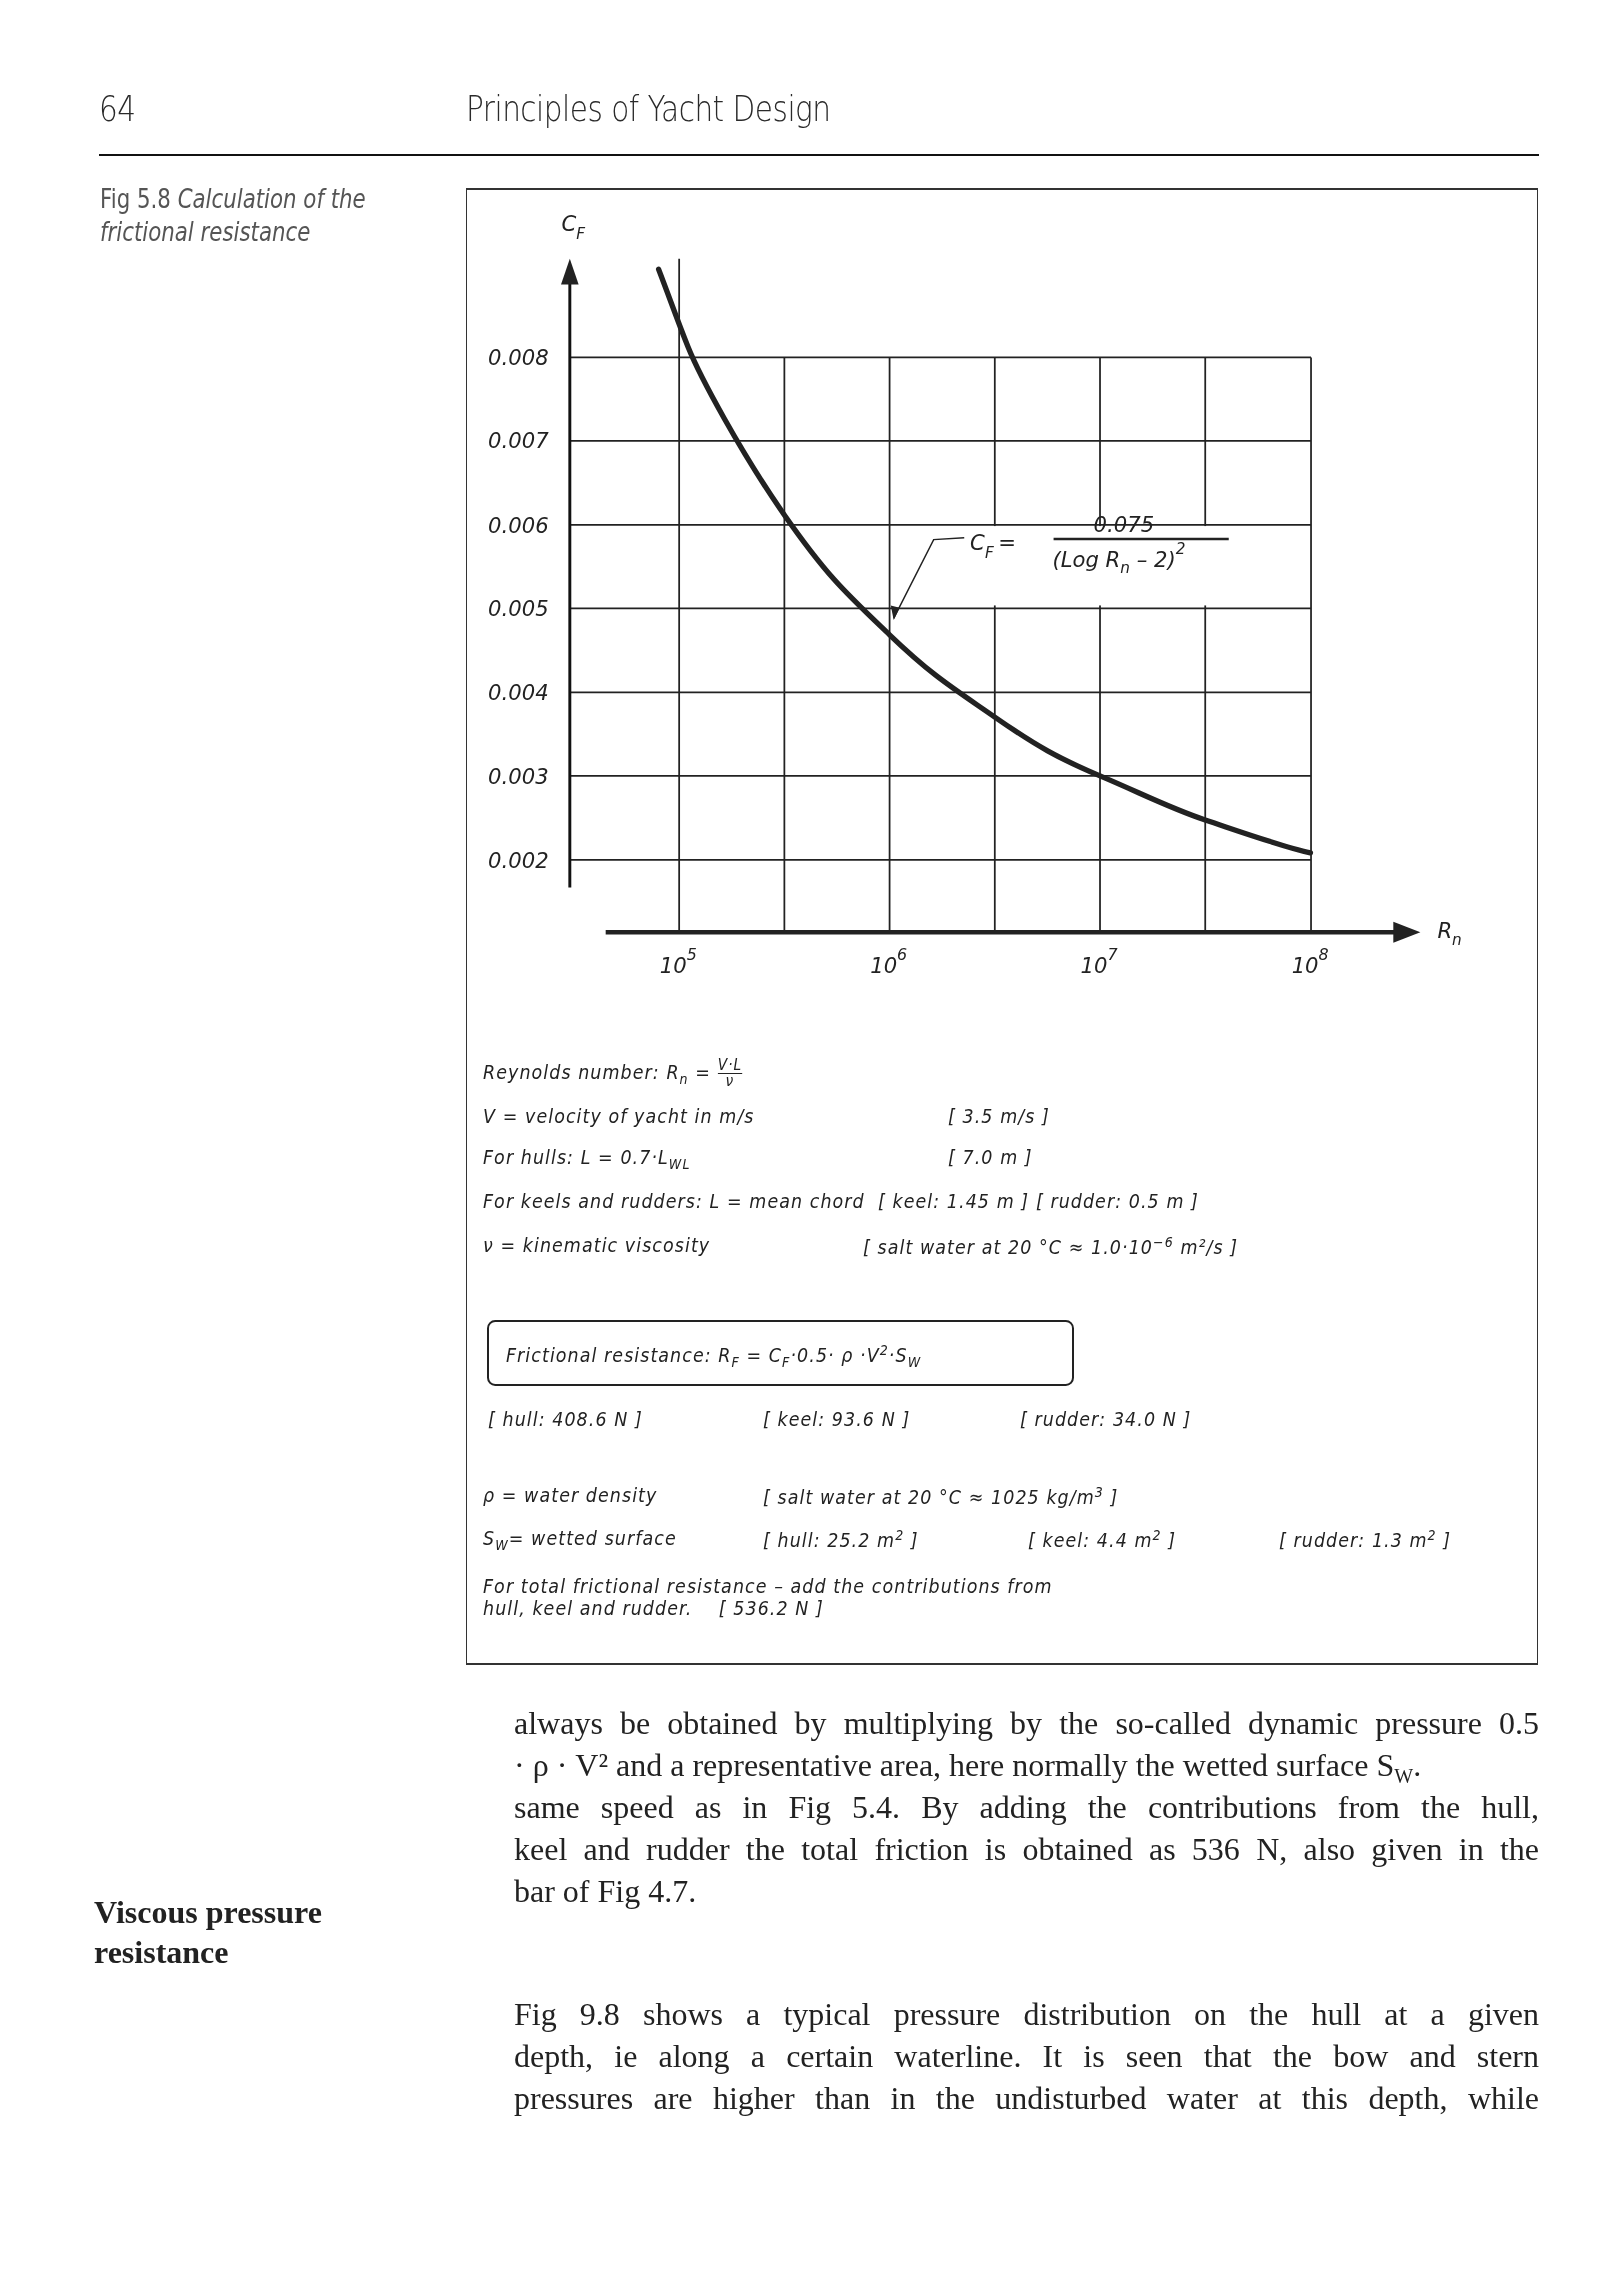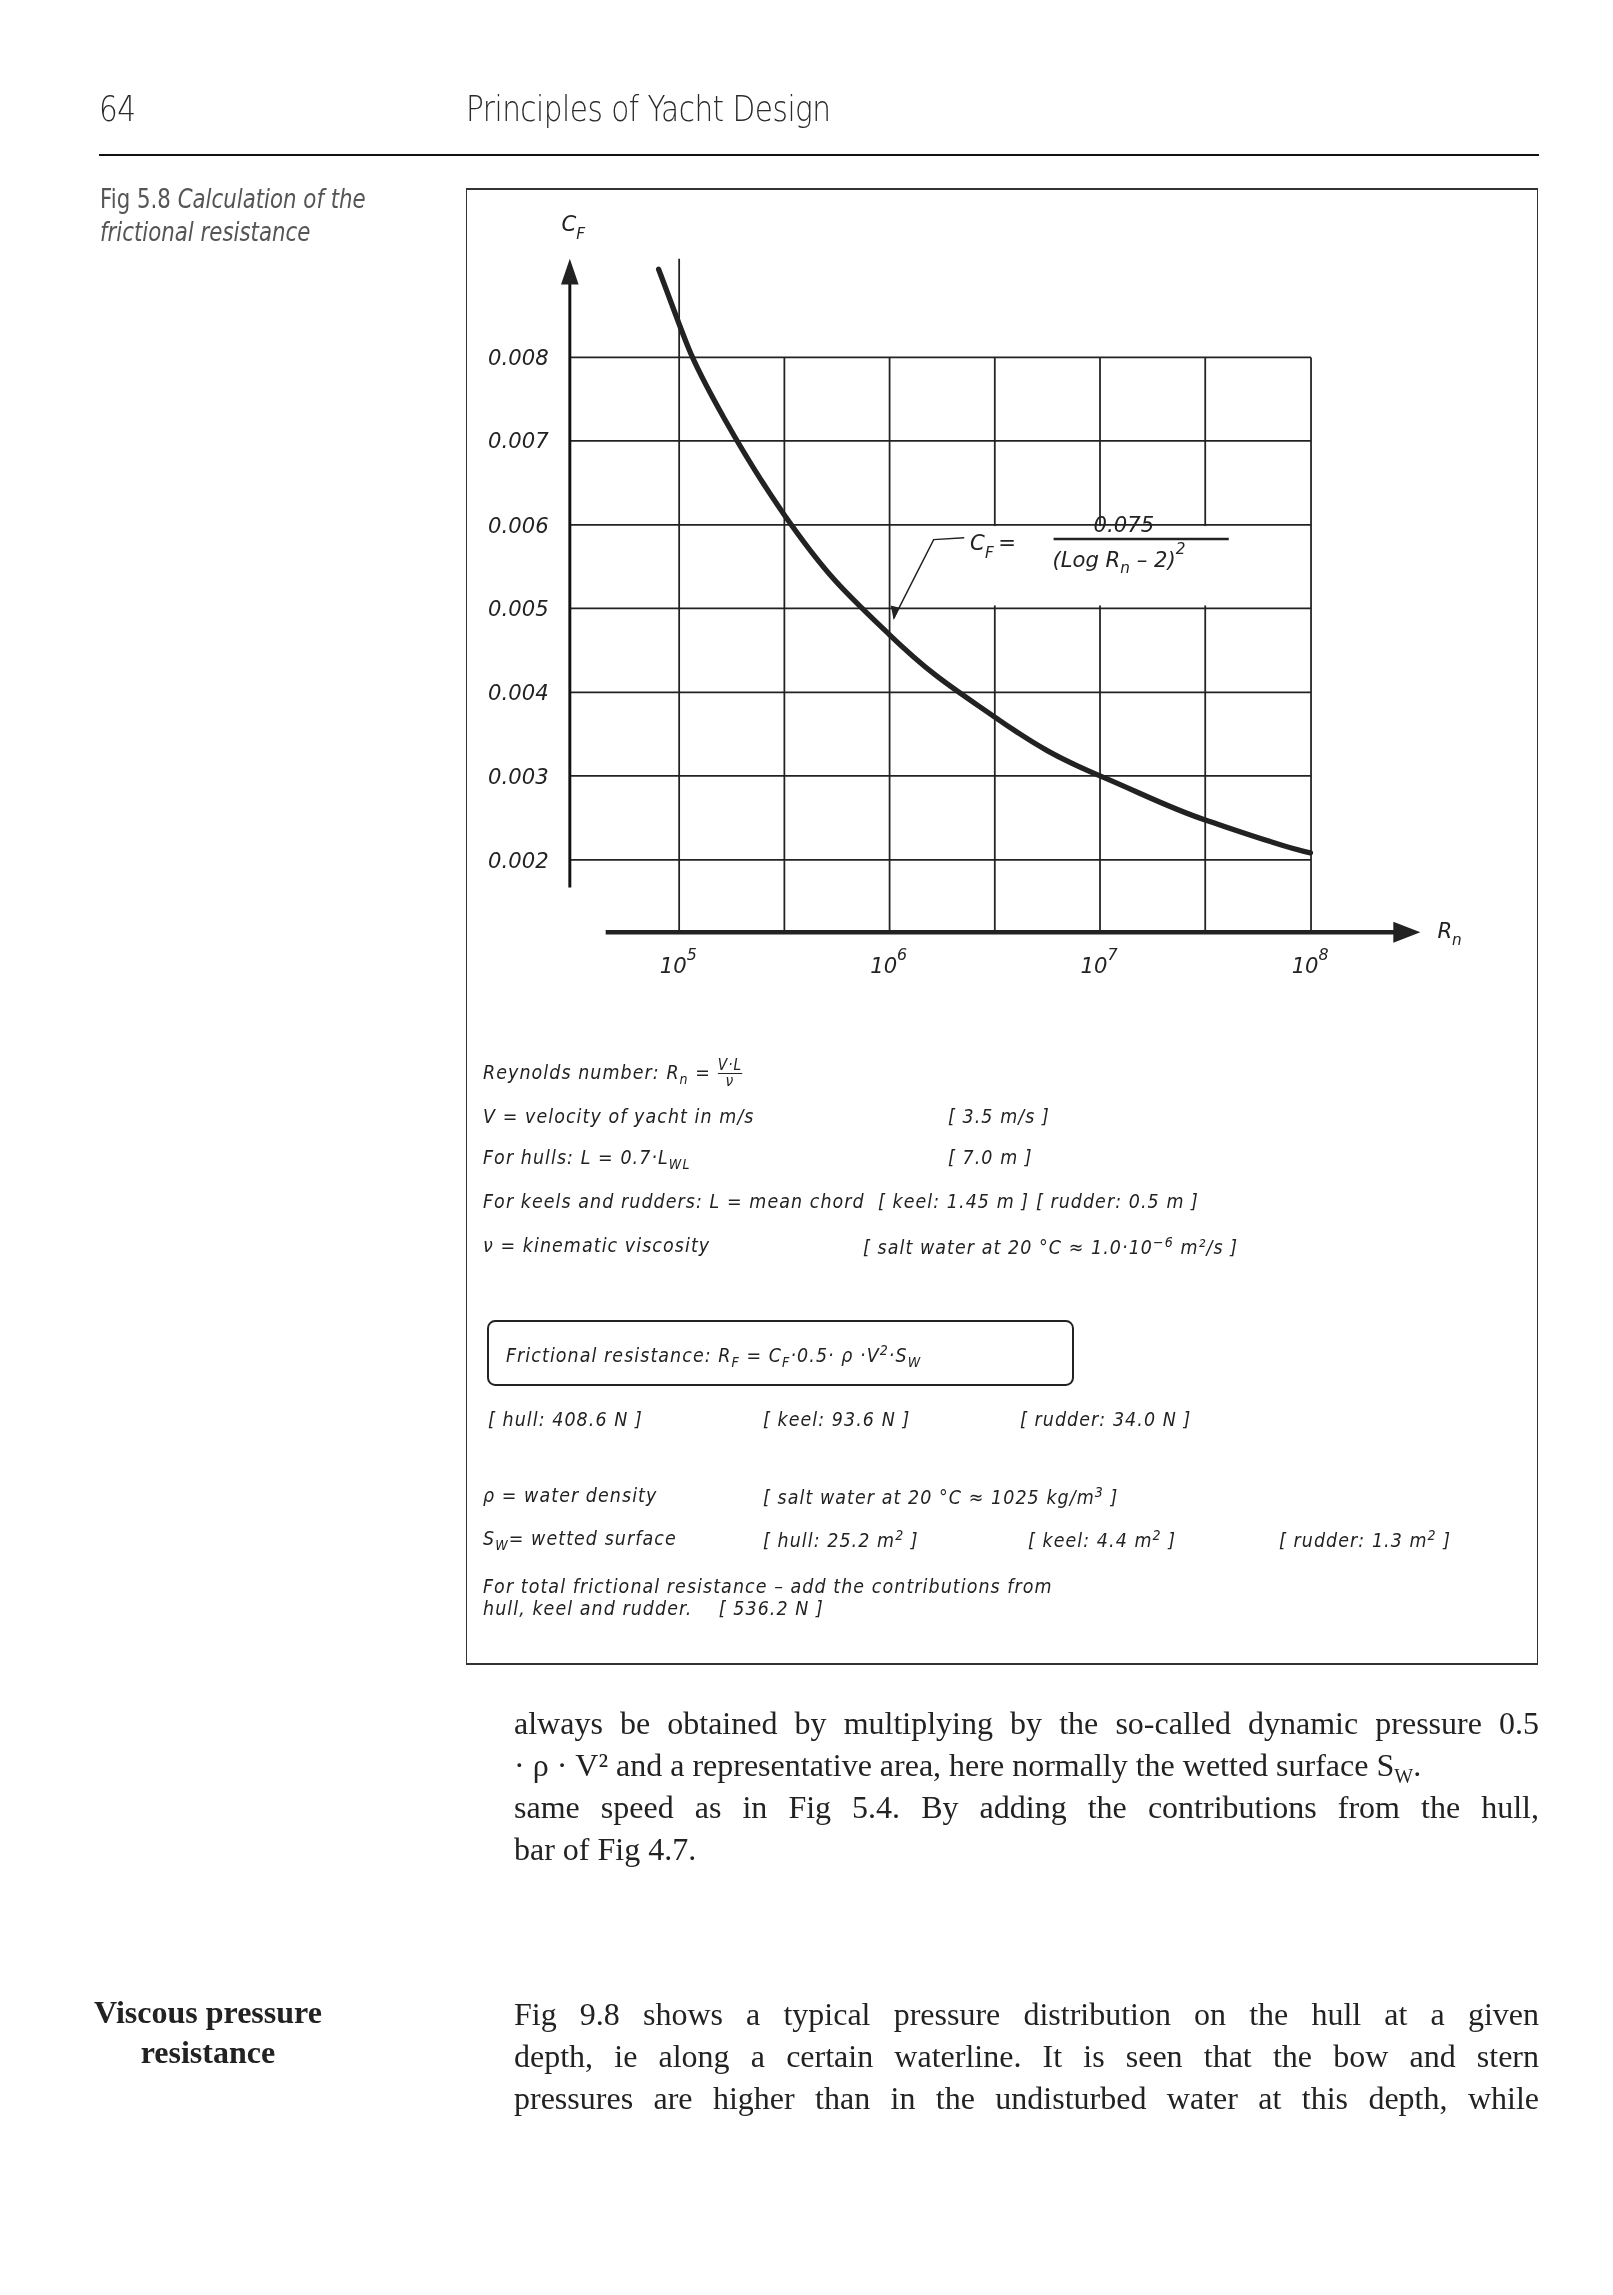--- a/index.html
+++ b/index.html
@@ -127,24 +127,25 @@
 <div class="abs mono-it" style="left:1028px; top:1527px;"><span>[ keel: 4.4 m</span><sup>2</sup><span> ]</span></div>
 <div class="abs mono-it" style="left:1279px; top:1527px;"><span>[ rudder: 1.3 m</span><sup>2</sup><span> ]</span></div>
 
 <div class="abs mono-it" style="left:483px; top:1575px;">For total frictional resistance – add the contributions from</div>
 <div class="abs mono-it" style="left:483px; top:1597px;"><span>hull, keel and rudder.</span>&nbsp;&nbsp;&nbsp;&nbsp;<span>[ 536.2 N ]</span></div>
 
 <div class="abs body-text" style="left:466px; top:1702px; width:1073px;">
   <span class="justline">always be obtained by multiplying by the so-called dynamic pressure 0.5</span>
   <span class="justline last"><span>· ρ · V² and a representative area, here normally the wetted surface S</span><sub style="font-size:20px;">W</sub><span>.</span></span>
   <span class="justline">same speed as in Fig 5.4. By adding the contributions from the hull,</span>
+  <span class="justline">keel and rudder the total friction is obtained as 536 N, also given in the</span>
   <span class="justline last">bar of Fig 4.7.</span>
 </div>
 
-<div class="abs side-head" style="left:94px; top:1992px;text-align:center;">
+<div class="abs side-head" style="left:94px; top:1892px;">
   <div>Viscous pressure</div>
   <div class="it">resistance</div>
 </div>
 
 <div class="abs body-text" style="left:466px; top:1993px; width:1073px;">
   <span class="justline">Fig 9.8 shows a typical pressure distribution on the hull at a given</span>
   <span class="justline"><span>depth, </span><span class="it">ie along a certain waterline. It is seen that the bow and stern</span></span>
   <span class="justline">pressures are higher than in the undisturbed water at this depth, while</span>
 </div>
 

